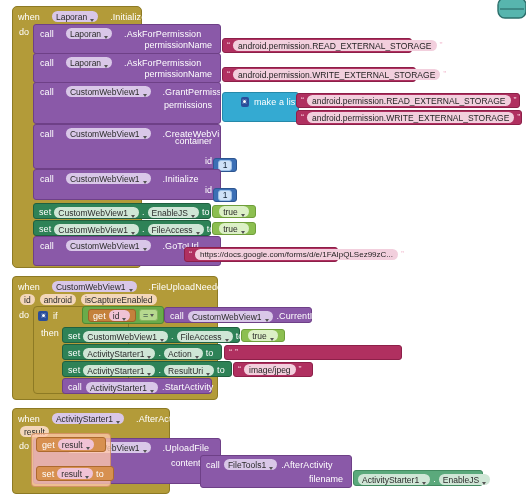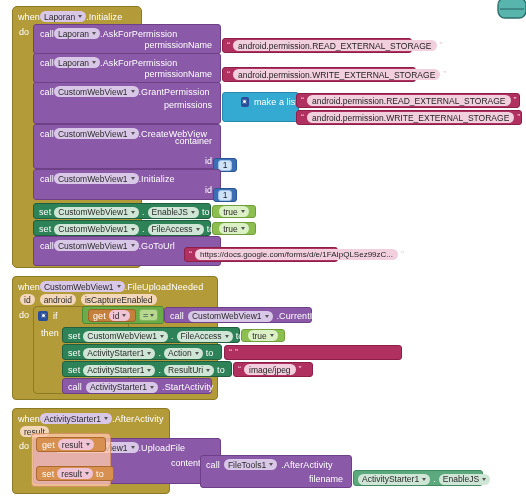--- a/index.html
+++ b/index.html
@@ -22,27 +22,27 @@
   .call { background:#8a59a8; border:1px solid #6e4087; border-radius:3px; }
   .setg { background:#2e8257; border:1px solid #206040; border-radius:3px; }
   .txt  { background:#b03060; border:1px solid #8d2049; border-radius:3px; }
   .lst  { background:#34aad2; border:1px solid #2689a9; border-radius:3px; }
   .mathb{ background:#3b6fb5; border:1px solid #2d5590; border-radius:3px; }
   .logic{ background:#8cbf50; border:1px solid #6f9e3b; border-radius:3px; }
   .logic2{ background:#6aab4a; border:1px solid #4f8a33; border-radius:3px; }
   .getset{ background:#c4813c; border:1px solid #9d6327; border-radius:3px; }
   .compg{ background:#5ba97c; border:1px solid #418a60; border-radius:3px; }
 
-  .row { display:flex; align-items:center; height:17px; gap:0; }
+  .row { display:flex; align-items:center; height:17px; gap:12px; }
   .kw { color:#ffffff; font-size:9px; white-space:nowrap; letter-spacing:0.1px;}
   .lbl { color:#ffffff; font-size:9px; white-space:nowrap; }
 
   
   .fld {
-    display:inline-flex; align-items:center; gap:3px;
+    display:inline-flex; align-items:flex-end; gap:3px;
     background:#d9c7e8; color:#2b2b2b;
     border-radius:7px; padding:0 4px; height:11px;
     font-size:8.5px; white-space:nowrap;
   }
   .fld.green  { background:#cfe6d6; }
   .fld.pink   { background:#f0c3d5; }
   .fld.orange { background:#f3d7ba; }
   .fld.lgreen { background:#dcf0c6; }
   .caret { width:0;height:0;border-left:2.5px solid transparent;border-right:2.5px solid transparent;border-top:3px solid #555; }
 

